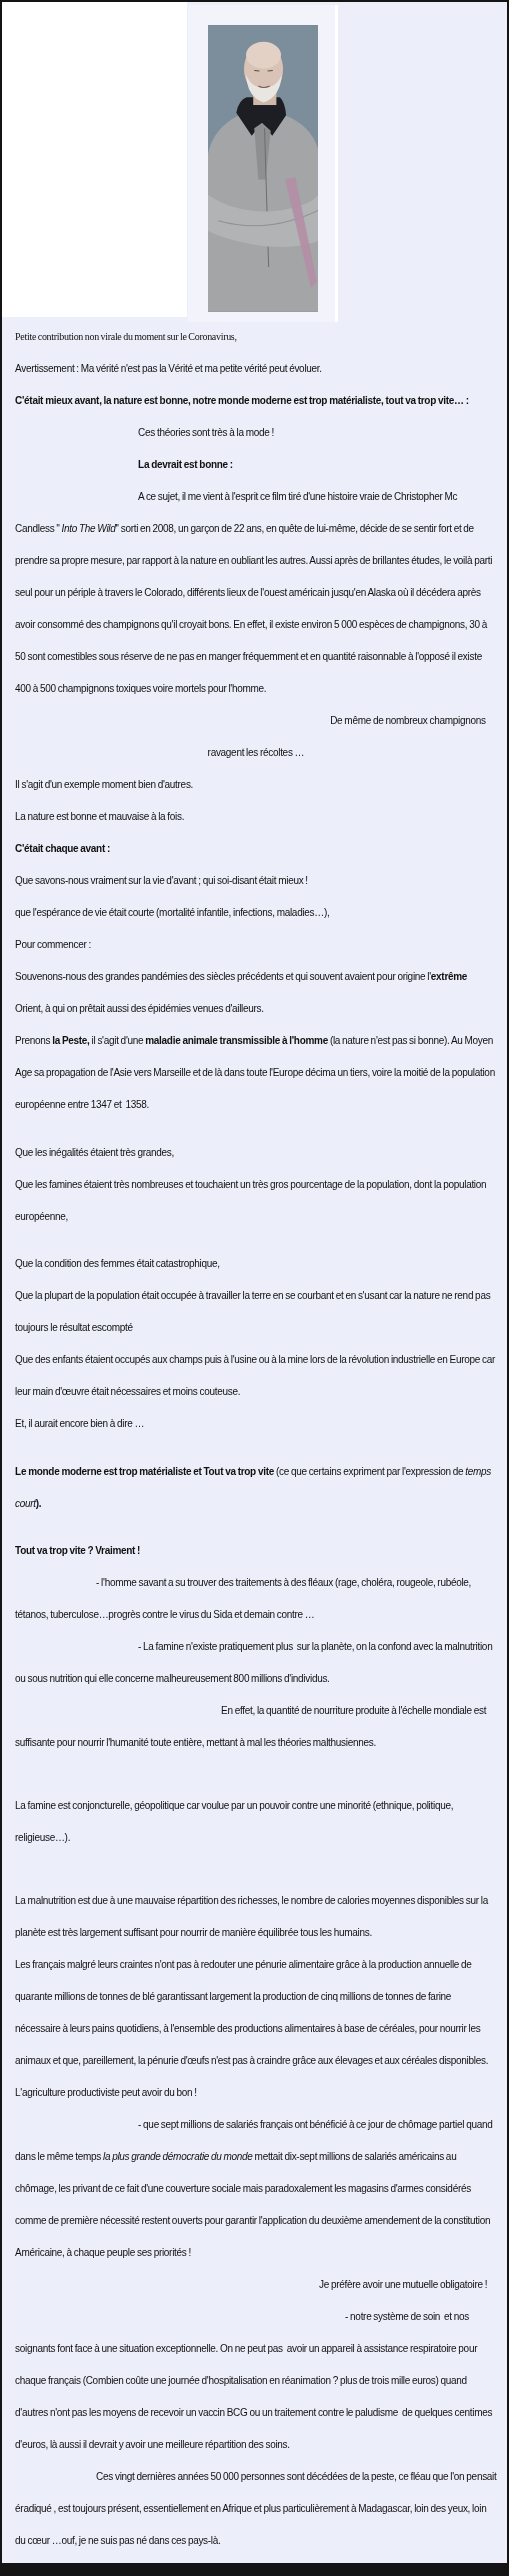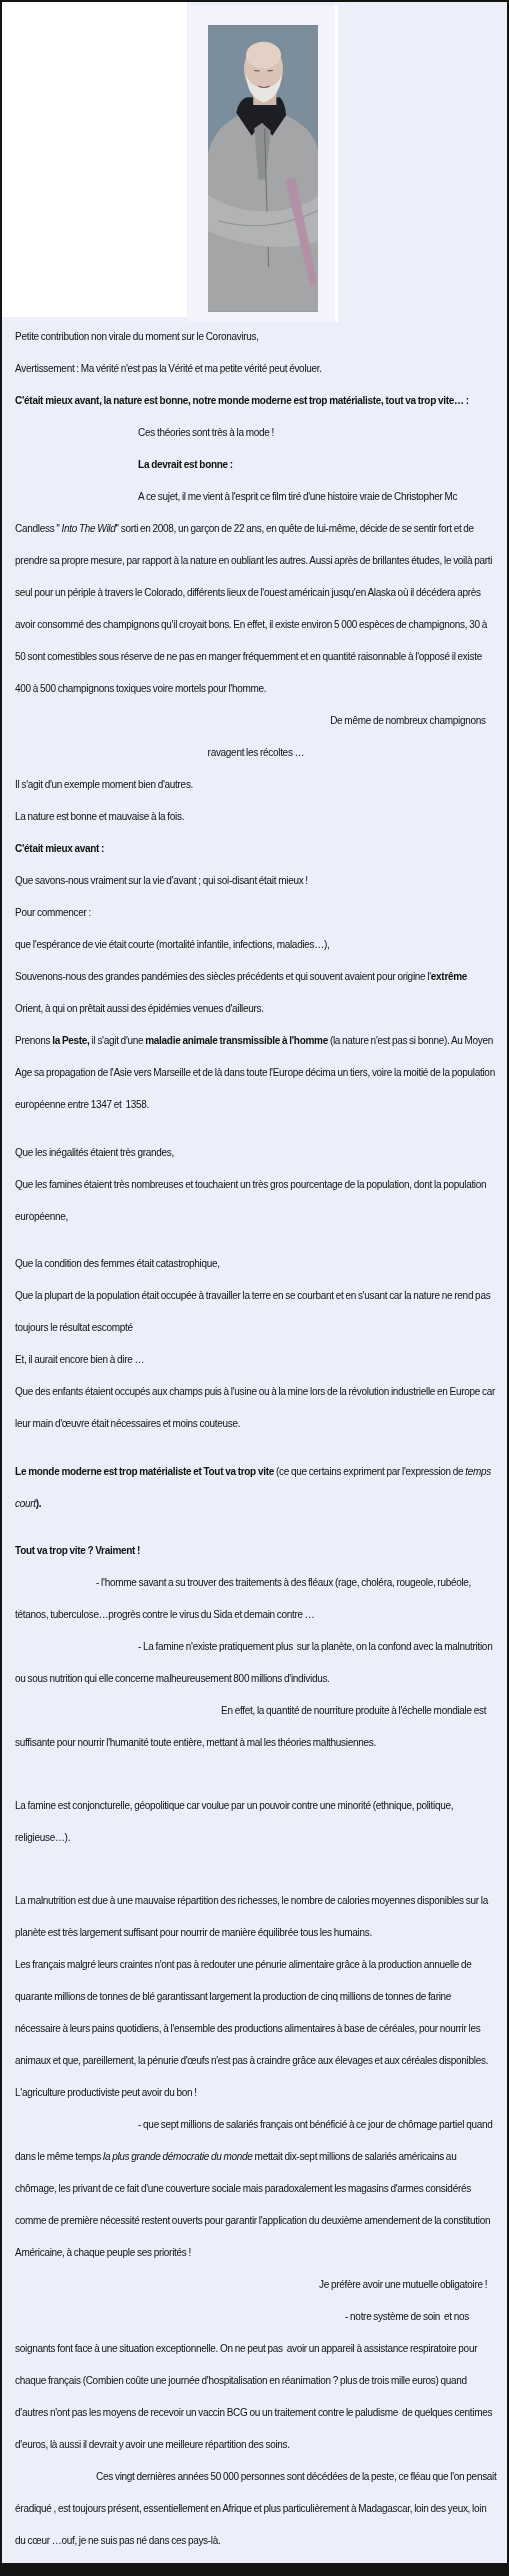--- a/index.html
+++ b/index.html
@@ -88,41 +88,41 @@
         <path d="M74 95 Q76 140 108 150 Q140 140 144 95 Q135 120 108 122 Q82 120 74 95 Z" fill="#e9e6e2"></path>
 
         <line x1="90" y1="88" x2="100" y2="89" stroke="#5a4a44" stroke-width="2"></line>
         <line x1="116" y1="89" x2="126" y2="88" stroke="#5a4a44" stroke-width="2"></line>
         <path d="M98 118 Q108 124 120 118" fill="none" stroke="#7a5a55" stroke-width="2"></path>
       </svg>
     </div>
   </div>
 
   <div class="text" id="text-body">
-      <p><span style="white-space: pre-wrap;">Petite contribution non virale du moment sur le Coronavirus,</span></p>
+      <p><span style="white-space: pre-wrap; font-family: Liberation Serif, serif;">Petite contribution non virale du moment sur le Coronavirus,</span></p>
       <p><span style="white-space: pre-wrap;">Avertissement : Ma vérité n'est pas la Vérité et ma petite vérité peut évoluer.</span></p>
       <p><span class="b" style="white-space: pre-wrap;">C'était mieux avant, la nature est bonne, notre monde moderne est trop matérialiste, tout va trop vite… :</span></p>
       <p style="text-indent: 123px;"><span style="white-space: pre-wrap;">Ces théories sont très à la mode !</span></p>
       <p style="text-indent: 123px;"><span class="b" style="white-space: pre-wrap;">La devrait est bonne :</span></p>
       <p style="text-indent: 123px;"><span style="white-space: pre-wrap;">A ce sujet, il me vient à l'esprit ce film tiré d'une histoire vraie de Christopher Mc Candless '' </span><span class="i" style="white-space: pre-wrap;">Into The Wild</span><span style="white-space: pre-wrap;">'' sorti en 2008, un garçon de 22 ans, en quête de lui-même, décide de se sentir fort et de prendre sa propre mesure, par rapport à la nature en oubliant les autres. Aussi après de brillantes études, le voilà parti seul pour un périple à travers le Colorado, différents lieux de l'ouest américain jusqu'en Alaska où il décédera après avoir consommé des champignons qu'il croyait bons. En effet, il existe environ 5 000 espèces de champignons, 30 à 50 sont comestibles sous réserve de ne pas en manger fréquemment et en quantité raisonnable à l'opposé il existe 400 à 500 champignons toxiques voire mortels pour l'homme.</span></p>
       <p style="text-indent: 304px; text-align: center;"><span style="white-space: pre-wrap;">De même de nombreux champignons ravagent les récoltes …</span></p>
       <p><span style="white-space: pre-wrap;">Il s'agit d'un exemple moment bien d'autres.</span></p>
       <p><span style="white-space: pre-wrap;">La nature est bonne et mauvaise à la fois.</span></p>
-      <p><span class="b" style="white-space: pre-wrap;">C'était mieux avant :</span></p>
+      <p><span class="b" style="white-space: pre-wrap;">C'était chaque avant :</span></p>
       <p><span style="white-space: pre-wrap;">Que savons-nous vraiment sur la vie d'avant ; qui soi-disant était mieux !</span></p>
+      <p><span style="white-space: pre-wrap;">que l'espérance de vie était courte (mortalité infantile, infections, maladies…),</span></p>
       <p><span style="white-space: pre-wrap;">Pour commencer :</span></p>
-      <p><span style="white-space: pre-wrap;">que l'espérance de vie était courte (mortalité infantile, infections, maladies…),</span></p>
       <p><span style="white-space: pre-wrap;">Souvenons-nous des grandes pandémies des siècles précédents et qui souvent avaient pour origine l'</span><span class="b" style="white-space: pre-wrap;">extrême</span><span style="white-space: pre-wrap;"> Orient, à qui on prêtait aussi des épidémies venues d'ailleurs.</span></p>
       <p><span style="white-space: pre-wrap;">Prenons </span><span class="b" style="white-space: pre-wrap;">la Peste,</span><span style="white-space: pre-wrap;"> il s'agit d'une </span><span class="b" style="white-space: pre-wrap;">maladie animale transmissible à l'homme</span><span style="white-space: pre-wrap;"> (la nature n'est pas si bonne). Au Moyen Age sa propagation de l'Asie vers Marseille et de là dans toute l'Europe décima un tiers, voire la moitié de la population européenne entre 1347 et  1358.</span></p>
       <p class="gap"><span style="white-space: pre-wrap;">Que les inégalités étaient très grandes,</span></p>
       <p><span style="white-space: pre-wrap;">Que les famines étaient très nombreuses et touchaient un très gros pourcentage de la population, dont la population européenne,</span></p>
       <p class="gap"><span style="white-space: pre-wrap; text-align: center;">Que la condition des femmes était catastrophique,</span></p>
       <p><span style="white-space: pre-wrap;">Que la plupart de la population était occupée à travailler la terre en se courbant et en s'usant car la nature ne rend pas toujours le résultat escompté</span></p>
+      <p><span style="white-space: pre-wrap;">Que des enfants étaient occupés aux champs puis à l'usine ou à la mine lors de la révolution industrielle en Europe car leur main d'œuvre était nécessaires et moins couteuse.</span></p>
       <p><span style="white-space: pre-wrap;">Et, il aurait encore bien à dire …</span></p>
-      <p><span style="white-space: pre-wrap;">Que des enfants étaient occupés aux champs puis à l'usine ou à la mine lors de la révolution industrielle en Europe car leur main d'œuvre était nécessaires et moins couteuse.</span></p>
       <p class="gap"><span class="b" style="white-space: pre-wrap;">Le monde moderne est trop matérialiste et Tout va trop vite</span><span style="white-space: pre-wrap;"> (ce que certains expriment par l'expression de </span><span class="i" style="white-space: pre-wrap;">temps court</span><span class="b" style="white-space: pre-wrap;">).</span></p>
       <p class="gap"><span class="b" style="white-space: pre-wrap;">Tout va trop vite ? Vraiment !</span></p>
       <p style="text-indent: 81px;"><span style="white-space: pre-wrap;">- l'homme savant a su trouver des traitements à des fléaux (rage, choléra, rougeole, rubéole, tétanos, tuberculose…progrès contre le virus du Sida et demain contre …</span></p>
       <p style="text-indent: 123px;"><span style="white-space: pre-wrap;">- La famine n'existe pratiquement plus  sur la planète, on la confond avec la malnutrition  ou sous nutrition qui elle concerne malheureusement 800 millions d'individus.</span></p>
       <p style="text-indent: 206px;"><span style="white-space: pre-wrap;">En effet, la quantité de nourriture produite à l'échelle mondiale est suffisante pour nourrir l'humanité toute entière, mettant à mal les théories malthusiennes.</span></p>
       <p class="gap2"><span style="white-space: pre-wrap;">La famine est conjoncturelle, géopolitique car voulue par un pouvoir contre une minorité (ethnique, politique, religieuse…).</span></p>
       <p class="gap2"><span style="white-space: pre-wrap;">La malnutrition est due à une mauvaise répartition des richesses, le nombre de calories moyennes disponibles sur la planète est très largement suffisant pour nourrir de manière équilibrée tous les humains.</span></p>
       <p><span style="white-space: pre-wrap;">Les français malgré leurs craintes n'ont pas à redouter une pénurie alimentaire grâce à la production annuelle de quarante millions de tonnes de blé garantissant largement la production de cinq millions de tonnes de farine nécessaire à leurs pains quotidiens, à l'ensemble des productions alimentaires à base de céréales, pour nourrir les animaux et que, pareillement, la pénurie d'œufs n'est pas à craindre grâce aux élevages et aux céréales disponibles.</span></p>
       <p><span style="white-space: pre-wrap;">L'agriculture productiviste peut avoir du bon !</span></p>
       <p style="text-indent: 123px;"><span style="white-space: pre-wrap;">- que sept millions de salariés français ont bénéficié à ce jour de chômage partiel quand dans le même temps </span><span class="i" style="white-space: pre-wrap;">la plus grande démocratie du monde</span><span style="white-space: pre-wrap;"> mettait dix-sept millions de salariés américains au chômage, les privant de ce fait d'une couverture sociale mais paradoxalement les magasins d'armes considérés comme de première nécessité restent ouverts pour garantir l'application du deuxième amendement de la constitution Américaine, à chaque peuple ses priorités !</span></p>

